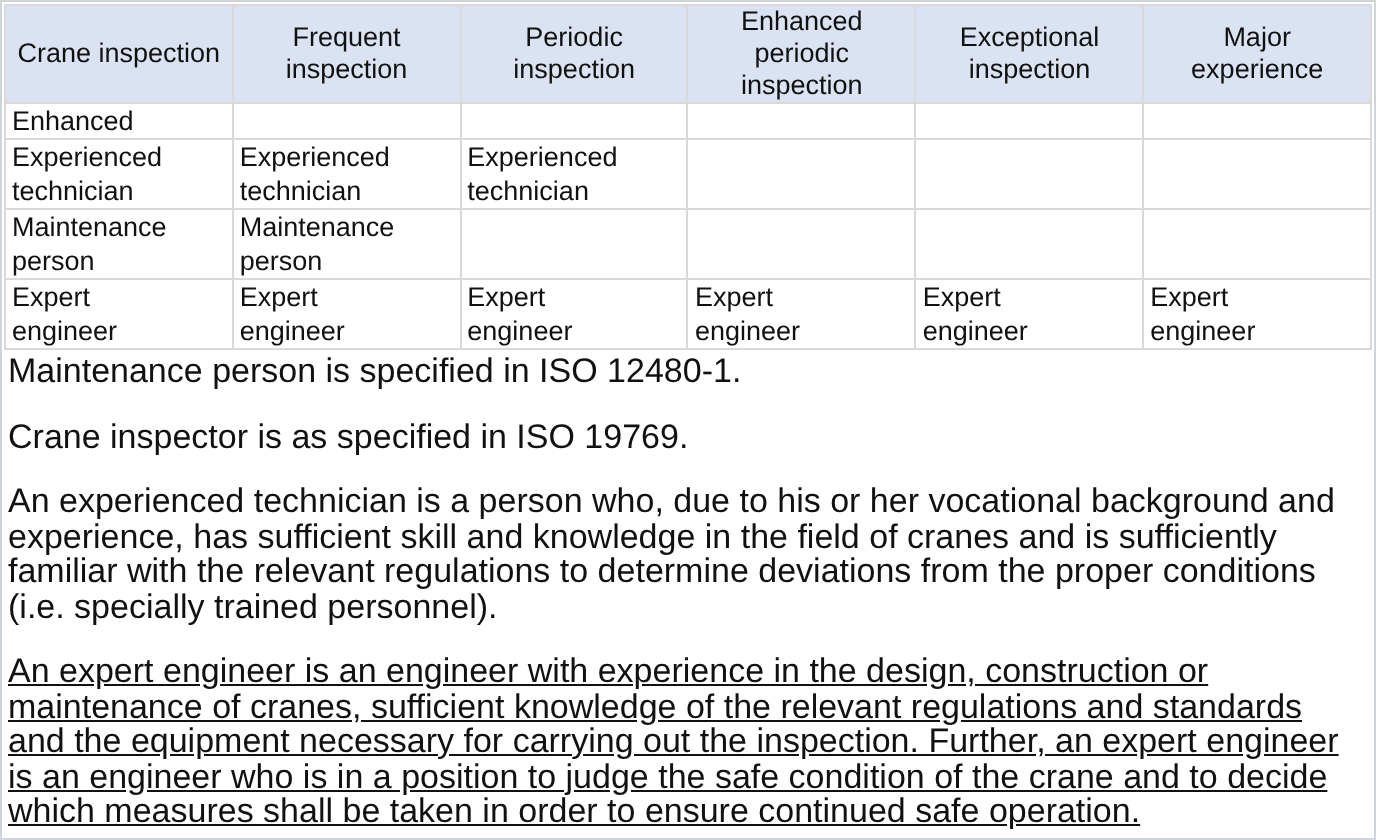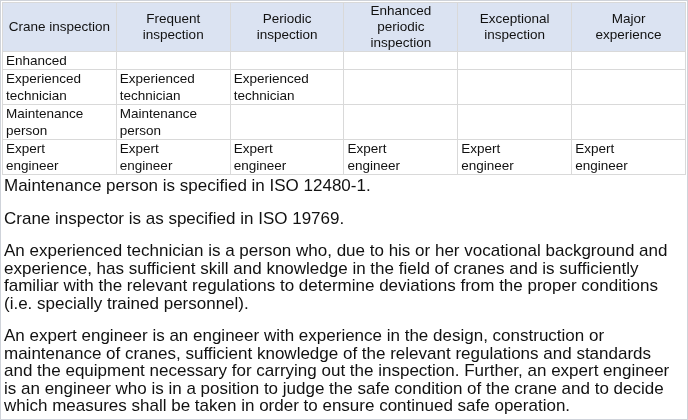--- a/index.html
+++ b/index.html
@@ -43,21 +43,21 @@
   }
   tr.row-single td { height: 17px; }
   tr.row-double td { height: 34px; }
 
   .notes {
     padding: 2px 4px 0 3px;
     font-size: 17px;
     line-height: 17.5px;
   }
   .notes p { margin: 0 0 15px 0; }
-  .notes p:last-child { margin-bottom: 0; }
+  .notes p:last-child { margin-bottom: 0; text-decoration: underline; }
 </style>
 </head>
 <body>
 
 <div class="page">
 
   <table class="personnel">
     <thead>
       <tr>
         <th>Crane inspection</th>

